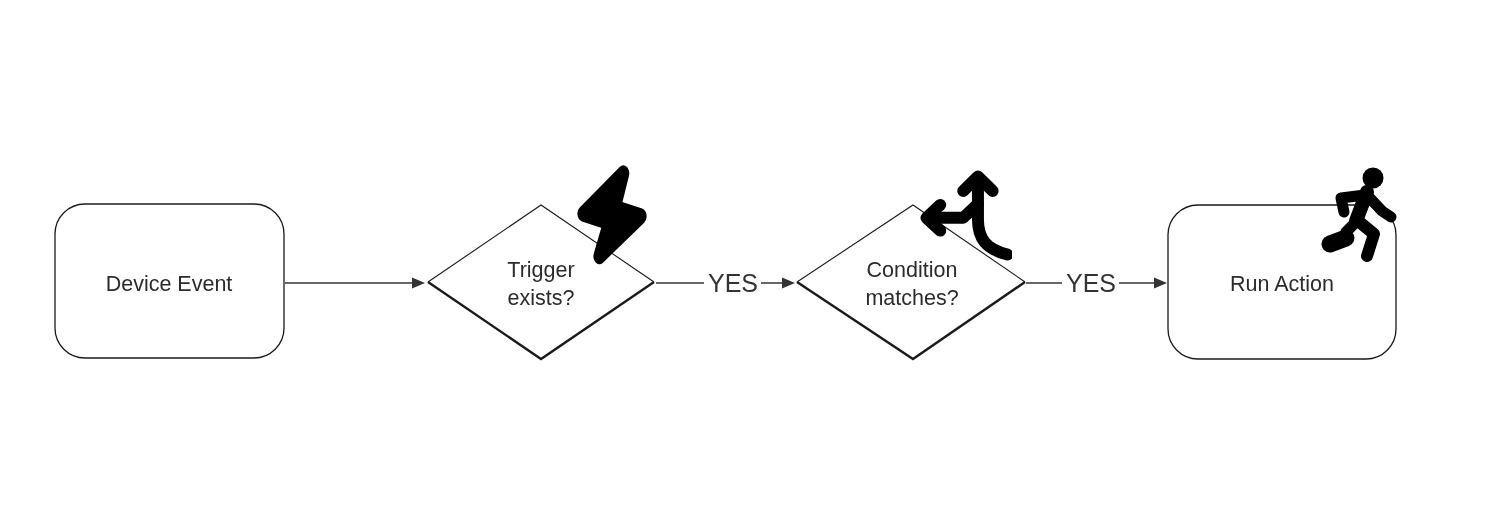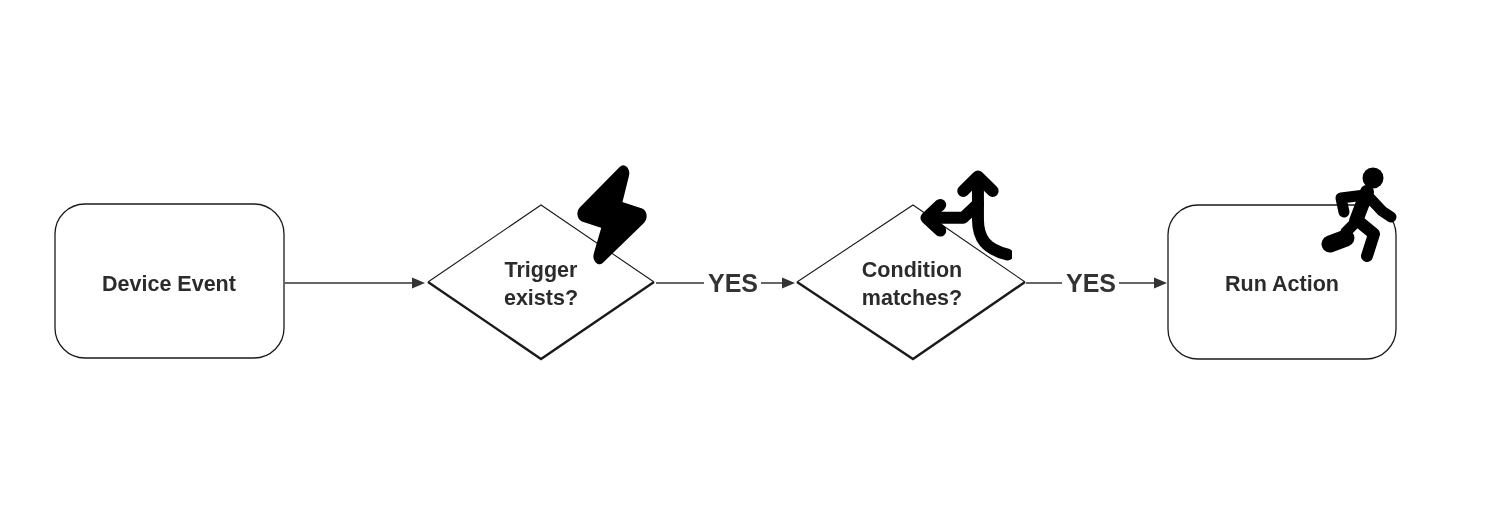--- a/index.html
+++ b/index.html
@@ -7,21 +7,20 @@
     padding: 0;
     background: #ffffff;
   }
   .stage {
     position: relative;
     width: 1485px;
     height: 494px;
     background: #ffffff;
     overflow: hidden;
     font-family: "Liberation Sans", sans-serif;
-    font-weight: bold;
   }
   svg { display: block; }
   text {
     font-family: "Liberation Sans", sans-serif;
     fill: #2b2b2b;
   }
   .node-label { font-size: 21.5px; }
   .edge-label { font-size: 25px; fill: #333333; }
   .shape-stroke { stroke: #1a1a1a; fill: #ffffff; }
   .conn { stroke: #333333; stroke-width: 1.5; fill: none; }

